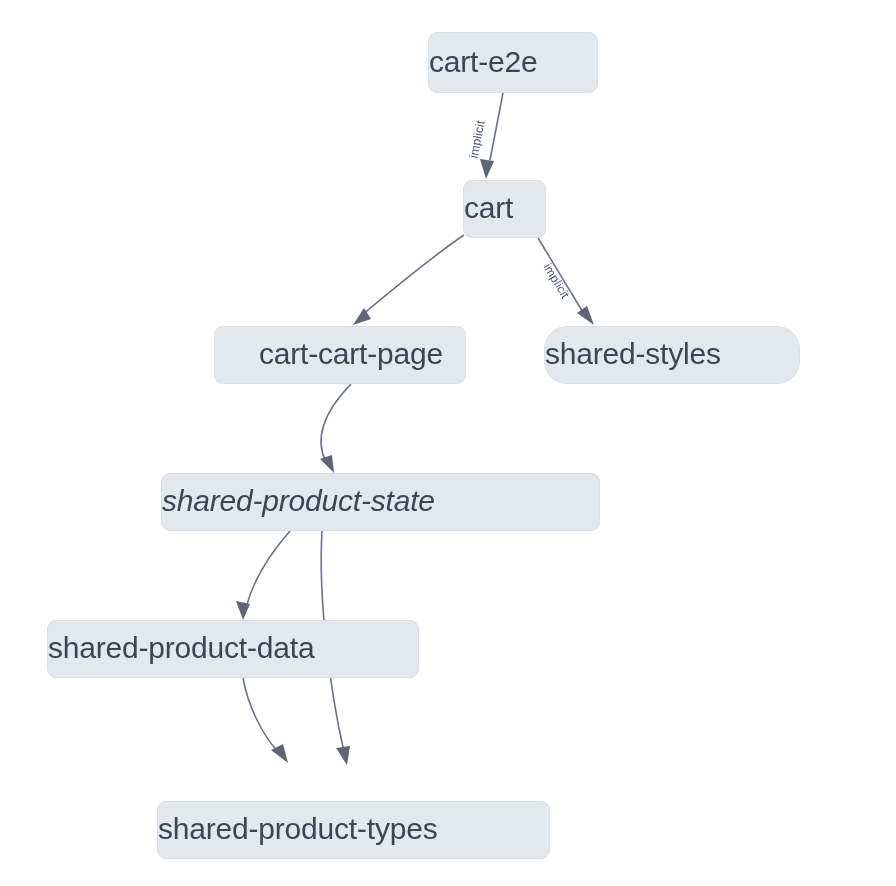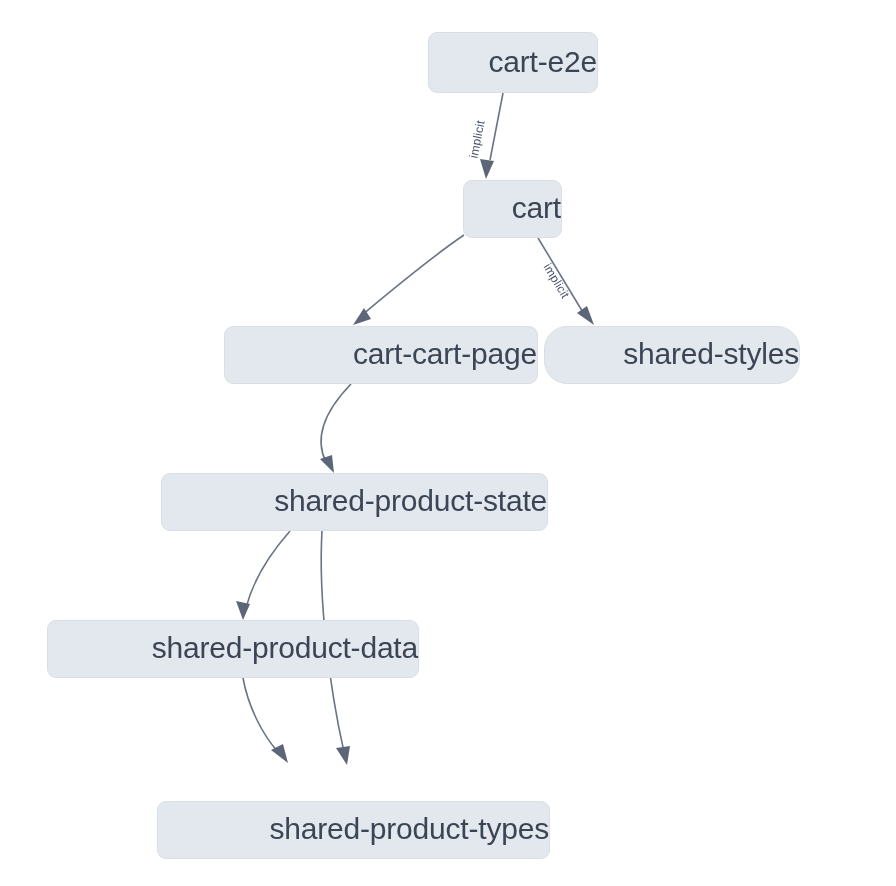--- a/index.html
+++ b/index.html
@@ -30,21 +30,21 @@
     pointer-events: none;
   }
   .node {
     position: absolute;
     box-sizing: border-box;
     background: #e3e8ee;
     border: 1px solid #dadfe6;
     border-radius: 9px;
     display: flex;
     align-items: center;
-    justify-content: flex-end;
+    justify-content: flex-start;
     color: #3b4554;
     font-size: 30px;
     font-weight: 400;
     letter-spacing: -0.2px;
     white-space: nowrap;
     line-height: 1;
   }
   .node-label {
     display: block;
     padding-bottom: 2px;
@@ -107,33 +107,33 @@
       <path class="edge-path" d="M 243 678 C 248 706 262 734 278 752"></path>
       <polygon class="edge-arrow" points="288,763 271,750 283,744"></polygon>
     </g>
 
   </svg>
 
   <div class="node" style="left:428px; top:32px; width:170px; height:61px;">
     <span class="node-label">cart-e2e</span>
   </div>
 
-  <div class="node" style="left:463px; top:180px; width:99px; height:58px;">
+  <div class="node" style="left:463px; top:180px; width:83px; height:58px;">
     <span class="node-label">cart</span>
   </div>
 
-  <div class="node" style="left:224px; top:326px; width:314px; height:58px;">
+  <div class="node" style="left:214px; top:326px; width:252px; height:58px;padding-left:44px;">
     <span class="node-label">cart-cart-page</span>
   </div>
 
   <div class="node" style="left:544px; top:326px; width:256px; height:58px;border-radius:23px;">
     <span class="node-label">shared-styles</span>
   </div>
 
-  <div class="node" style="left:161px; top:473px; width:387px; height:58px;">
+  <div class="node" style="left:161px; top:473px; width:439px; height:58px;font-style:italic;">
     <span class="node-label">shared-product-state</span>
   </div>
 
   <div class="node" style="left:47px; top:620px; width:372px; height:58px;">
     <span class="node-label">shared-product-data</span>
   </div>
 
   <div class="node" style="left:157px; top:801px; width:393px; height:58px;">
     <span class="node-label">shared-product-types</span>
   </div>

